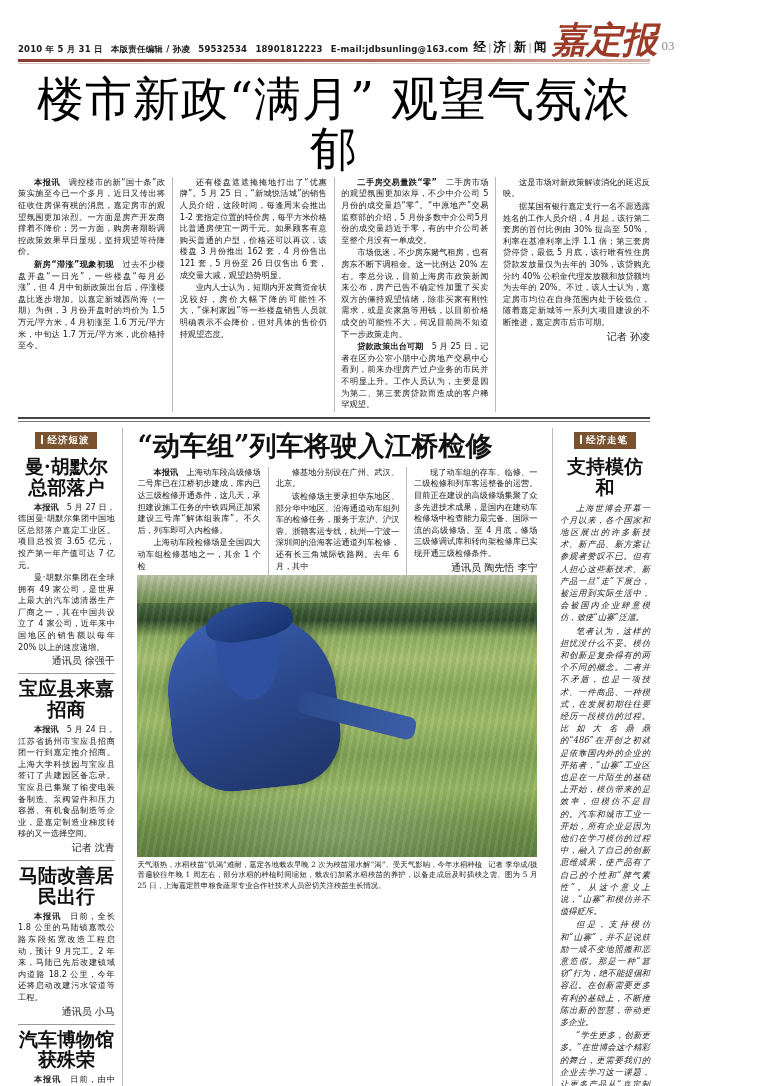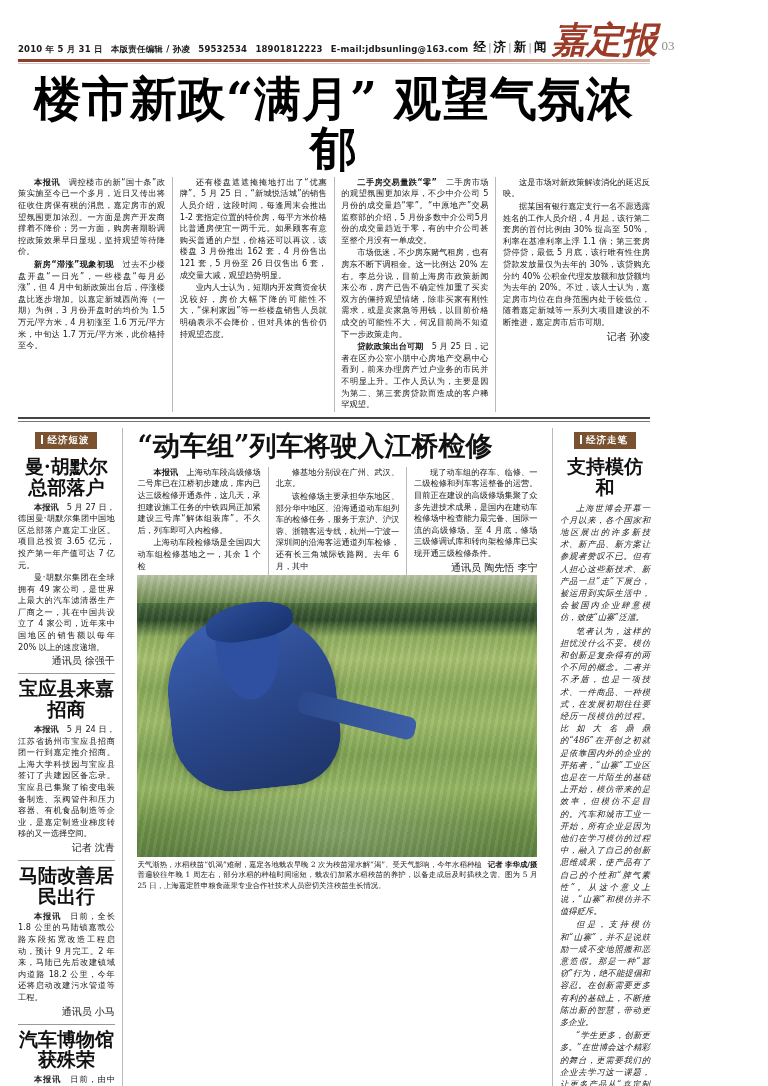--- a/index.html
+++ b/index.html
@@ -21,21 +21,21 @@
   .mh-cat{font-size:12.5px;font-weight:bold;letter-spacing:0px;color:#111;display:flex;align-items:center;}
   .mh-cat i{font-style:normal;}
   .mh-cat .sep{color:#999;font-weight:normal;margin:0 2px;font-size:11px;}
   .mh-logo{font-family:"DejaVu Serif","Liberation Serif",serif;font-size:36px;font-weight:bold;color:#9c3b28;line-height:.95;font-style:italic;letter-spacing:-1px;}
   .mh-page{font-size:13px;color:#8c8c8c;font-family:"Liberation Serif",serif;padding-bottom:2px;}
   .mh-rule{height:3px;background:linear-gradient(to right,#8d3b2a 0%,#b8705e 60%,#d8b4a6 100%);margin-top:3px;}
   .mh-rule2{height:1px;background:#d9c7c0;margin-top:1px;}
 
   
   .mainhead{
-    text-align:center;font-size:47px;font-weight:bold;line-height:1.05;
+    text-align:center;font-size:47px;font-weight:normal;line-height:1.05;
     font-family:"DejaVu Serif","Liberation Serif",serif;
     letter-spacing:1px;margin:10px 0 4px 0;color:#000;
   }
   .mainhead .gap{display:inline-block;width:16px;}
   .cols{display:flex;}
   .col{box-sizing:border-box;}
   .vdiv{width:1px;background:#b9b9b9;margin:0 7px;align-self:stretch;}
 
   p.body{
     margin:0 0 1px 0;
@@ -134,21 +134,21 @@
   .photo.flower .l2{position:absolute;right:6%;top:12%;width:38%;height:50%;
     background:radial-gradient(ellipse at 60% 40%,#6fa02e 0 40%,#30501a 85%);border-radius:45% 60% 40% 55%;transform:rotate(18deg);}
   .photo.flower .bud{position:absolute;left:46%;top:40%;width:17%;height:22%;
     background:radial-gradient(circle at 40% 35%,#2a3a1a,#0d1608);border-radius:50%;}
 
   .caption{
     font-size:7.4px;line-height:10.5px;text-align:justify;
     font-family:"DejaVu Serif","Liberation Serif",serif;
     color:#222;margin-top:3px;
   }
-  .caption .cb{float:right;font-weight:bold;margin-left:6px;}
+  .caption .cb{float:right;font-weight:normal;margin-left:6px;}
 
   
   .kai{font-family:"DejaVu Serif","Liberation Serif",serif;font-style:italic;}
   .kai p.body{font-family:"DejaVu Serif","Liberation Serif",serif;font-style:italic;font-size:8.4px;line-height:12.2px;}
   .dbl-rule{border-top:2px solid #444;border-bottom:1px solid #777;height:2px;margin:5px 0;}
   .hr-left{height:1px;background:#9a9a9a;margin:5px 0 4px 0;}
 </style>
 </head>
 <body>
 

